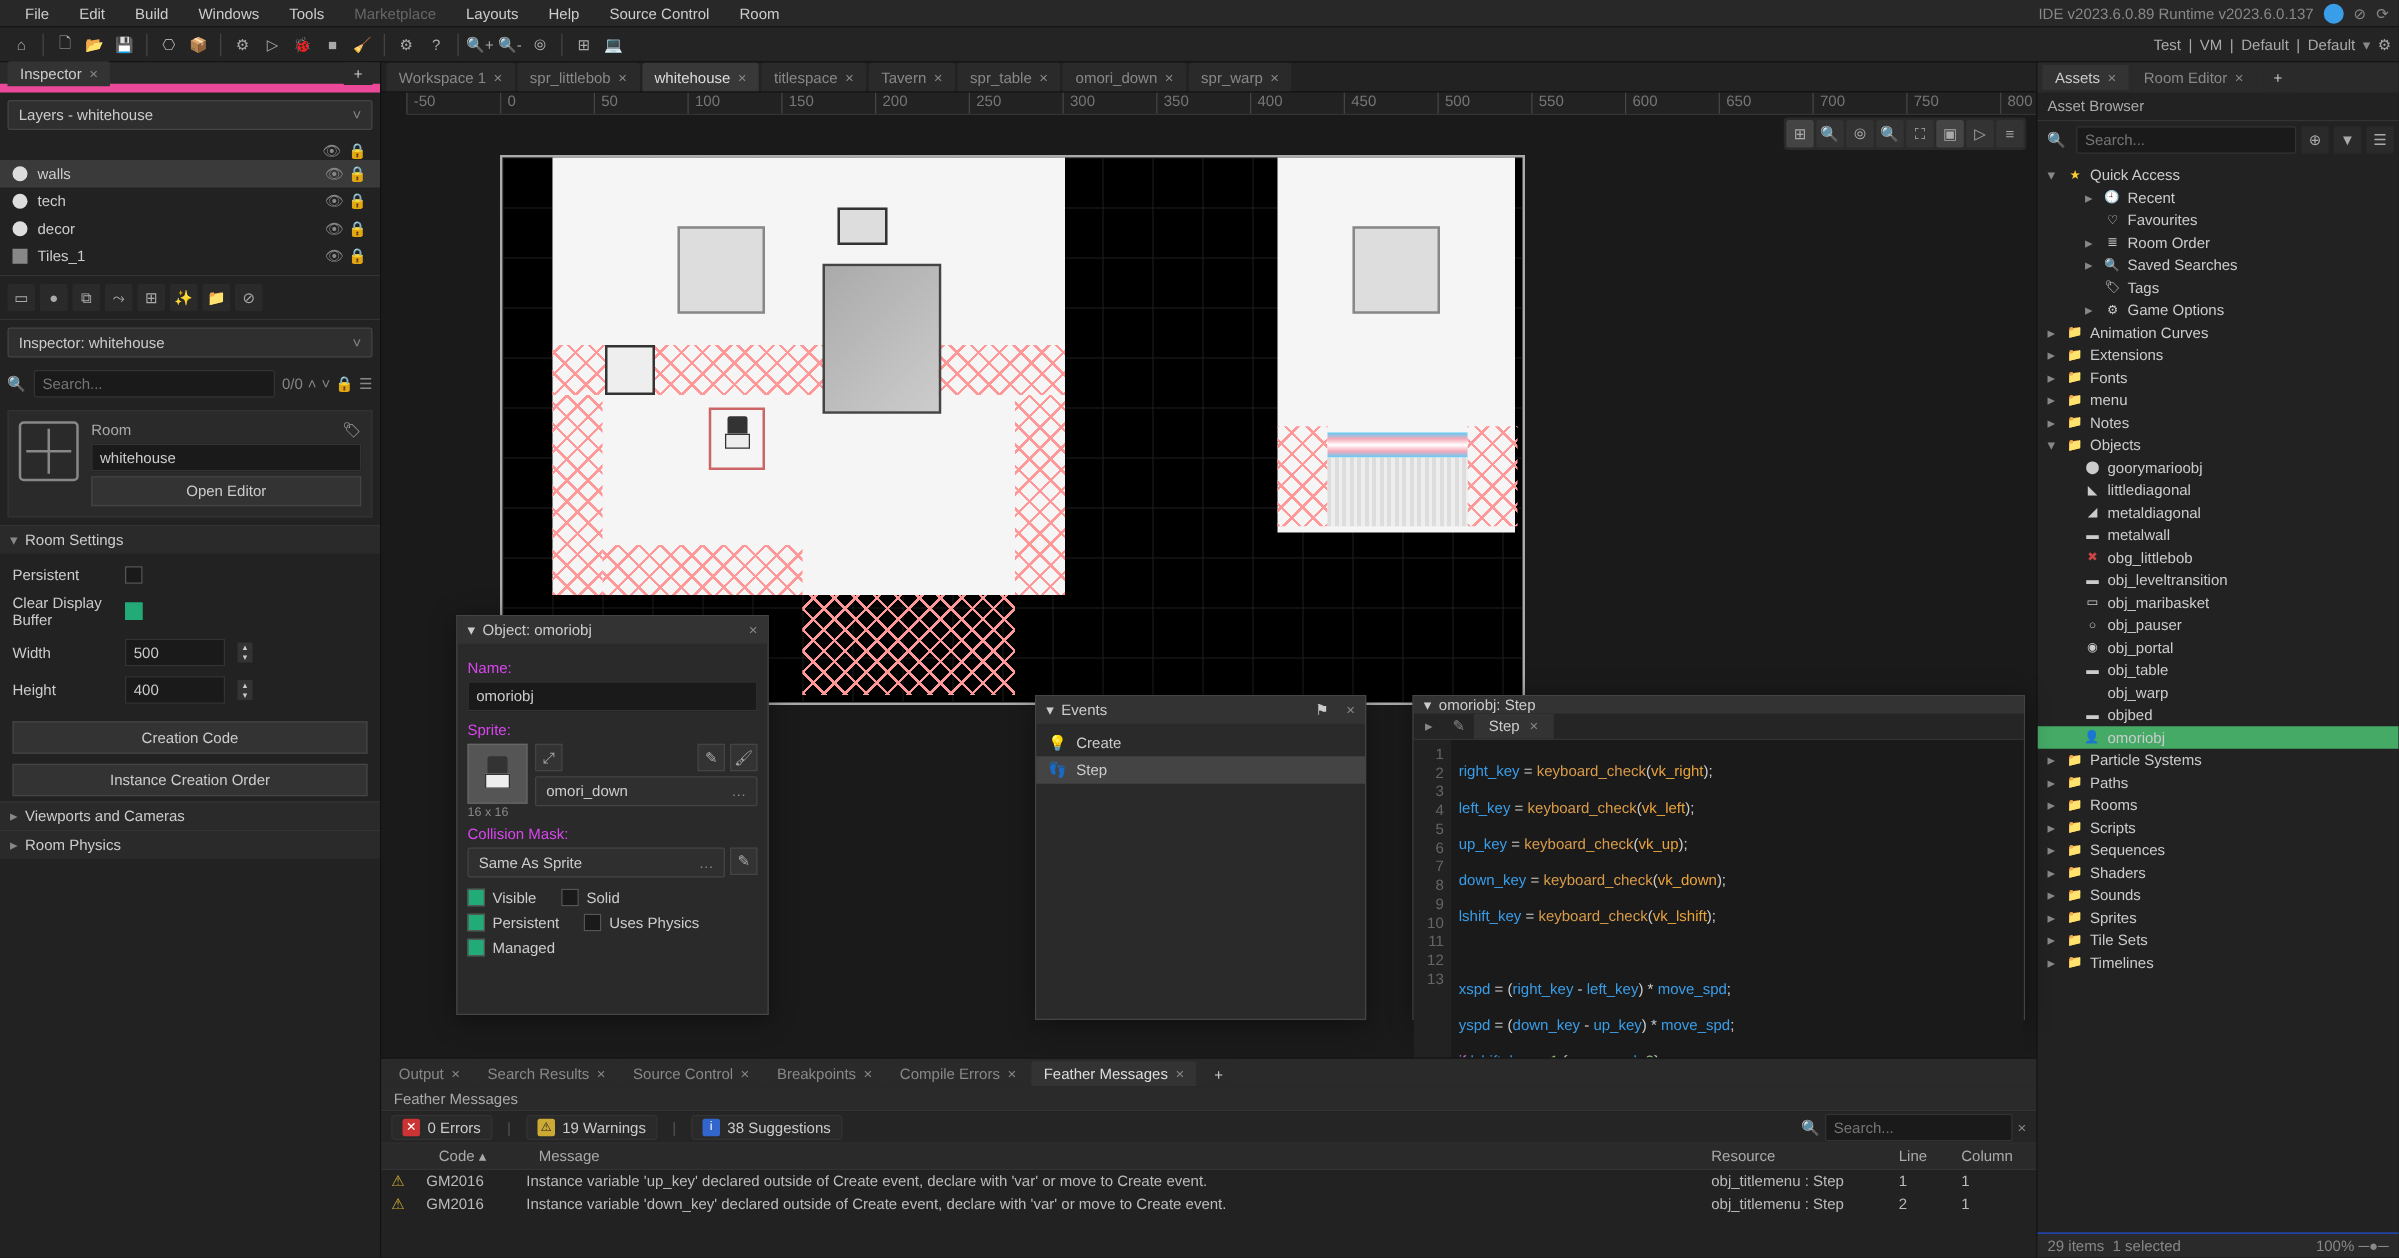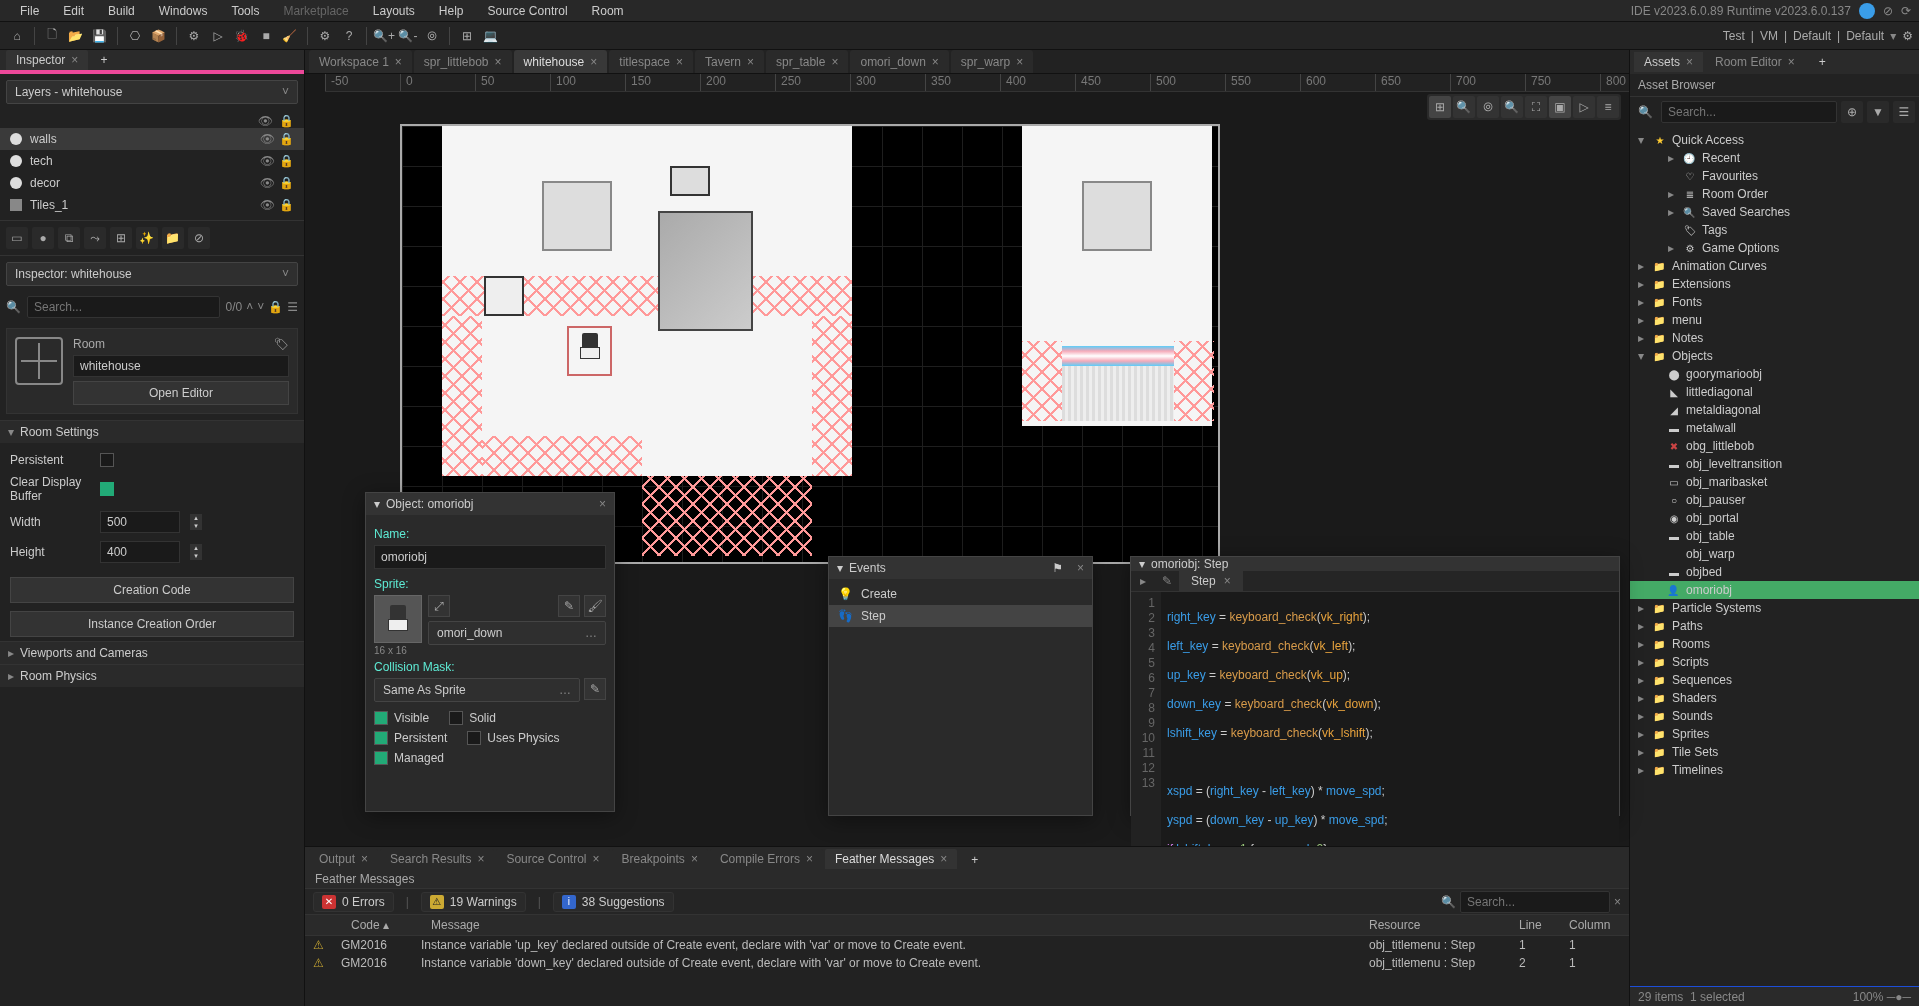--- a/index.html
+++ b/index.html
@@ -8,21 +8,21 @@
 .menubar .menu-item { padding: 3px 12px; cursor: pointer; color: #ccc; }
 .menubar .menu-item.dim { color: #666; }
 .menubar .status-right { margin-left: auto; display: flex; align-items: center; gap: 8px; color: #888; }
 .user-circle { width: 16px; height: 16px; border-radius: 50%; background: #3a9de8; display: inline-block; }
 .toolbar { height: 28px; background: #242424; display: flex; align-items: center; padding: 0 6px; border-bottom: 1px solid #111; gap: 2px; }
 .tb-btn { width: 22px; height: 22px; display: flex; align-items: center; justify-content: center; color: #aaa; cursor: pointer; border-radius: 2px; }
 .tb-sep { width: 1px; height: 18px; background: #444; margin: 0 4px; }
 .toolbar .right { margin-left: auto; display: flex; align-items: center; gap: 6px; color: #aaa; }
 .main { display: flex; height: calc(100% - 50px); }
 .left-panel { width: 305px; background: #222; border-right: 1px solid #111; display: flex; flex-direction: column; }
-.panel-header { height: 24px; background: #2a2a2a; display: flex; align-items: center; padding: 0 6px; border-bottom: 4px solid #ec4899; }
+.panel-header { height: 24px; background: #2a2a2a; display: flex; align-items: center; padding: 0 6px; border-bottom: 7px solid #ec4899; justify-content: space-between; }
 .tab-like { background: #333; padding: 3px 10px; border-radius: 2px 2px 0 0; display: flex; align-items: center; gap: 6px; }
 .close-x { color: #888; cursor: pointer; }
 .plus-tab { background: #2a2a2a; padding: 2px 8px; margin-left: 4px; cursor: pointer; }
 .dropdown { background: #2f2f2f; border: 1px solid #444; padding: 4px 8px; margin: 6px; display: flex; justify-content: space-between; align-items: center; border-radius: 2px; }
 .chev { color: #888; }
 .layers-list { padding: 4px 0; }
 .layer-row { display: flex; align-items: center; padding: 4px 10px; gap: 8px; }
 .layer-row.selected { background: #3a3a3a; }
 .layer-dot { width: 12px; height: 12px; border-radius: 50%; background: #ddd; }
 .layer-tile { width: 12px; height: 12px; background: #888; }
@@ -66,21 +66,21 @@
 .grid-overlay { position: absolute; inset: 0; background-image: linear-gradient(#333 1px, transparent 1px), linear-gradient(90deg, #333 1px, transparent 1px); background-size: 40px 40px; opacity: 0.6; }
 .white-room { position: absolute; top: 0; left: 40px; width: 410px; height: 350px; background: #f5f5f5; }
 .white-room2 { position: absolute; top: 0; left: 620px; width: 190px; height: 300px; background: #f5f5f5; }
 .cross-pattern { background-image: repeating-linear-gradient(45deg, #f99 0, #f99 2px, transparent 2px, transparent 12px), repeating-linear-gradient(-45deg, #f99 0, #f99 2px, transparent 2px, transparent 12px); }
 .xband { position: absolute; }
 .status-bar { height: 20px; background: #222; display: flex; align-items: center; padding: 0 10px; color: #aaa; font-size: 11px; border-top: 1px solid #111; gap: 30px; }
 .floating-win { position: absolute; background: #2a2a2a; border: 1px solid #444; box-shadow: 0 4px 20px rgba(0,0,0,0.4); display: flex; flex-direction: column; }
 .fw-header { height: 22px; background: #333; display: flex; align-items: center; padding: 0 8px; gap: 6px; color: #ccc; }
 .fw-header .fwh-close { margin-left: auto; color: #888; cursor: pointer; }
 .fw-body { padding: 8px; flex: 1; overflow: auto; }
-.fw-label { color: #5eead4; padding: 4px 0; }
+.fw-label { color: #d946ef; padding: 4px 0; }
 .text-input { width: 100%; background: #1a1a1a; border: 1px solid #333; padding: 4px 6px; color: #ccc; margin-bottom: 4px; }
 .sprite-row { display: flex; gap: 6px; align-items: flex-start; }
 .sprite-preview { width: 48px; height: 48px; background: #555; border: 1px solid #666; display: flex; align-items: center; justify-content: center; }
 .icon-btn-sm { width: 22px; height: 22px; background: #333; border: 1px solid #444; display: flex; align-items: center; justify-content: center; color: #aaa; cursor: pointer; }
 .check-row { display: flex; gap: 6px; padding: 3px 0; }
 .check-row .cb { width: 14px; height: 14px; border: 1px solid #555; background: #2a7; }
 .check-row .cb.off { background: #1a1a1a; }
 .events-list { padding: 4px 0; }
 .event-item { display: flex; align-items: center; gap: 8px; padding: 4px 10px; cursor: pointer; }
 .event-item.selected { background: #444; }

